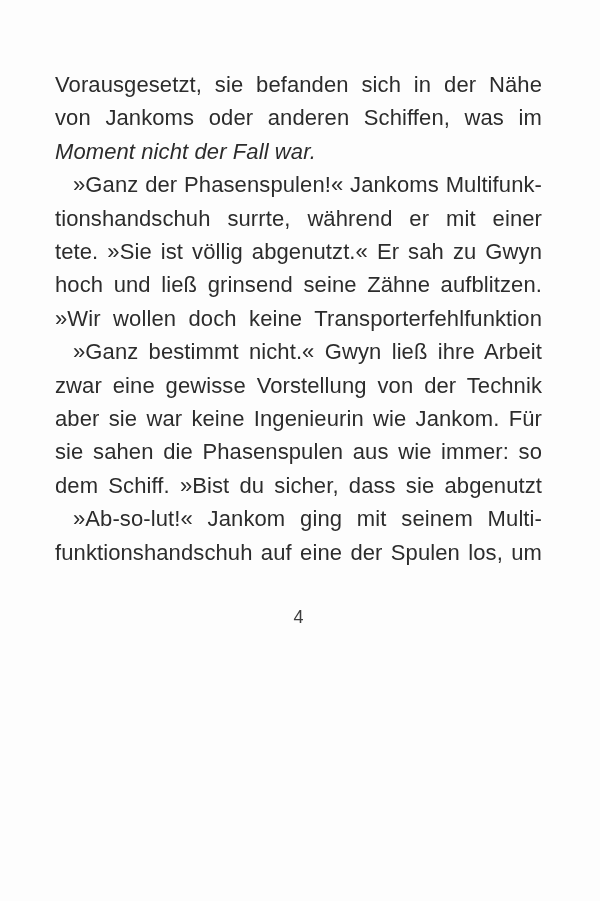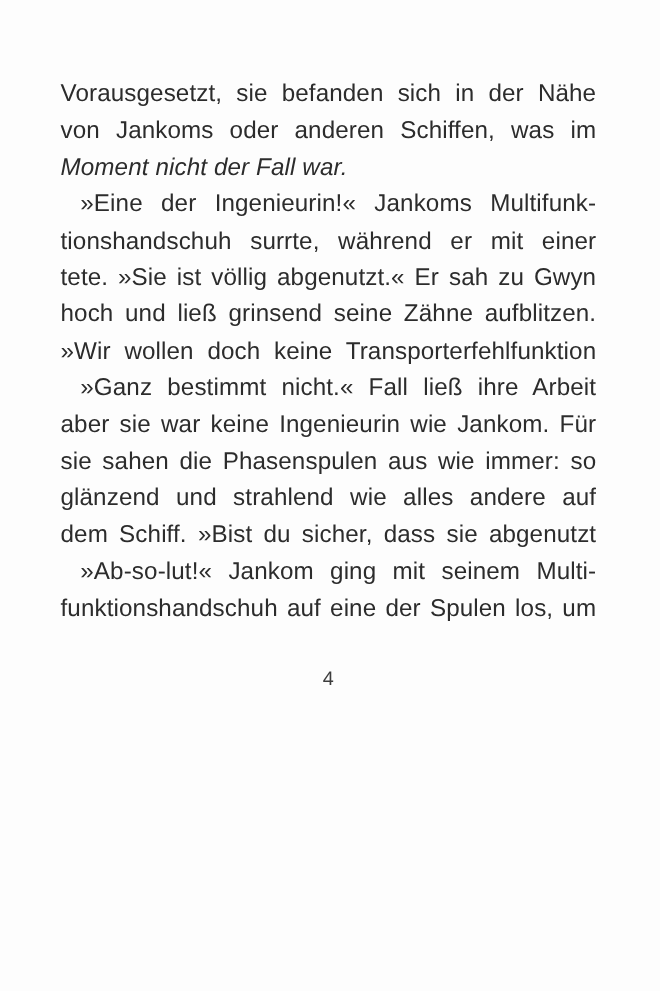--- a/index.html
+++ b/index.html
@@ -54,31 +54,31 @@
 <body style="background: rgb(253, 253, 253);">
 
 <main class="book-page" style="background: rgb(253, 253, 253); color: rgb(44, 44, 44);">
   <section id="text-block">
       <div class="paragraph">
         <div class="line">Vorausgesetzt, sie befanden sich in der Nähe</div>
         <div class="line">von Jankoms oder anderen Schiffen, was im</div>
         <div class="line last">Moment nicht der Fall war.</div>
       </div>
       <div class="paragraph">
-        <div class="line indent">»Eine der Ingenieurin!« Jankoms Multifunk-</div>
+        <div class="line indent">»Ganz der Phasenspulen!« Jankoms Multifunk-</div>
         <div class="line">tionshandschuh surrte, während er mit einer</div>
         <div class="line">tete. »Sie ist völlig abgenutzt.« Er sah zu Gwyn</div>
         <div class="line">hoch und ließ grinsend seine Zähne aufblitzen.</div>
         <div class="line">»Wir wollen doch keine Transporterfehlfunktion</div>
       </div>
       <div class="paragraph">
-        <div class="line indent">»Ganz bestimmt nicht.« Fall ließ ihre Arbeit</div>
+        <div class="line indent">»Ganz bestimmt nicht.« Gwyn ließ ihre Arbeit</div>
+        <div class="line">zwar eine gewisse Vorstellung von der Technik</div>
         <div class="line">aber sie war keine Ingenieurin wie Jankom. Für</div>
         <div class="line">sie sahen die Phasenspulen aus wie immer: so</div>
-        <div class="line">glänzend und strahlend wie alles andere auf</div>
         <div class="line">dem Schiff. »Bist du sicher, dass sie abgenutzt</div>
       </div>
       <div class="paragraph">
         <div class="line indent">»Ab-so-lut!« Jankom ging mit seinem Multi-</div>
         <div class="line">funktionshandschuh auf eine der Spulen los, um</div>
       </div>
     </section>
   <div class="page-number" style="color: rgb(61, 61, 61);">4</div>
 </main>
 

